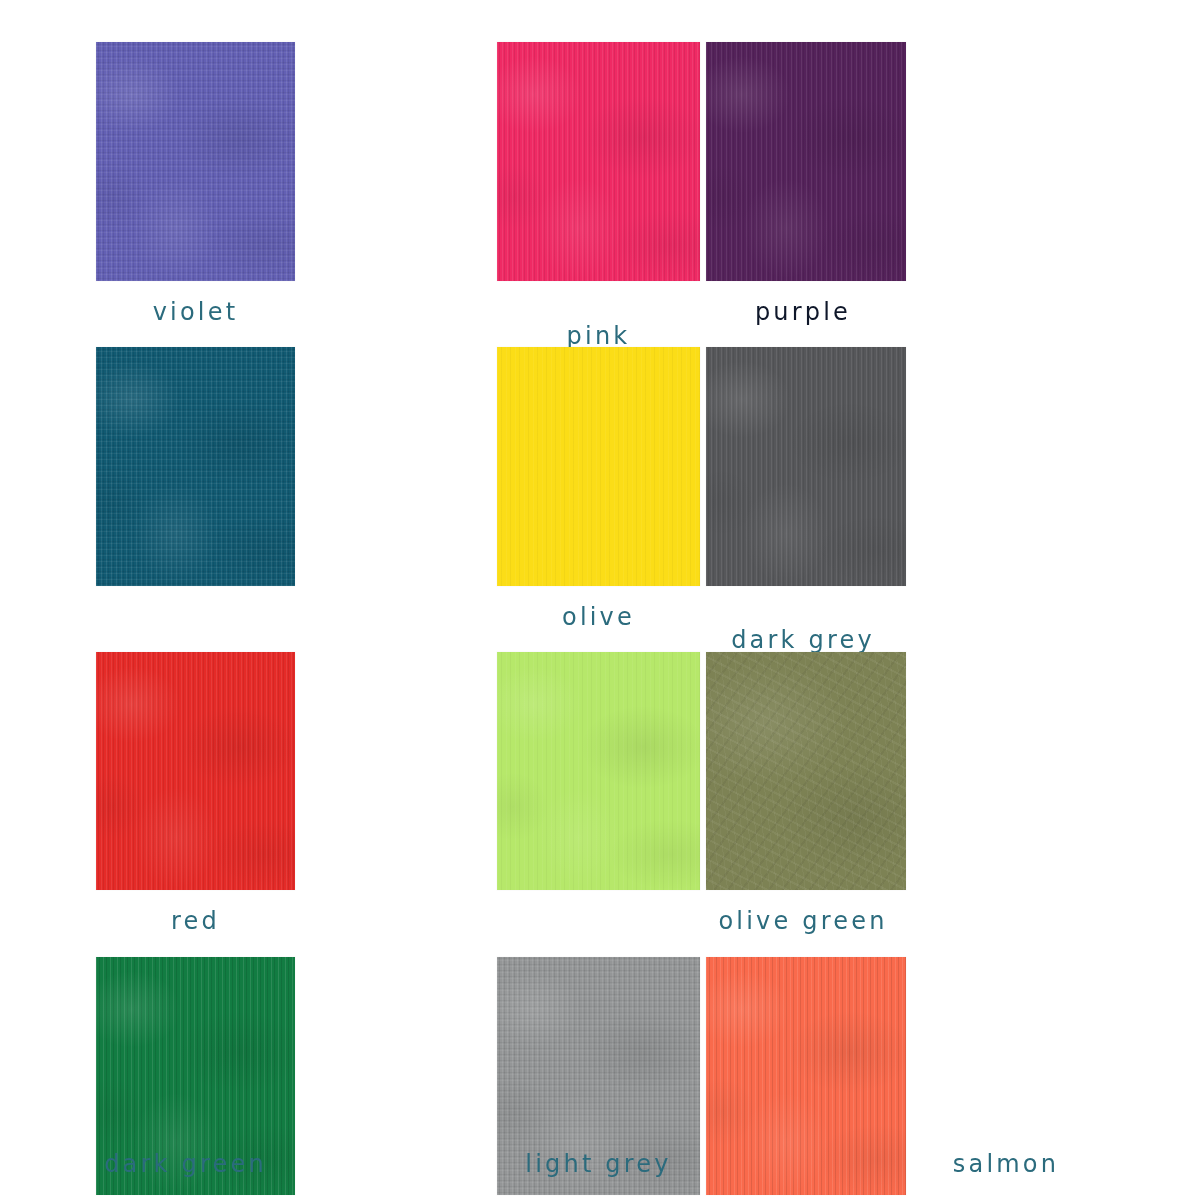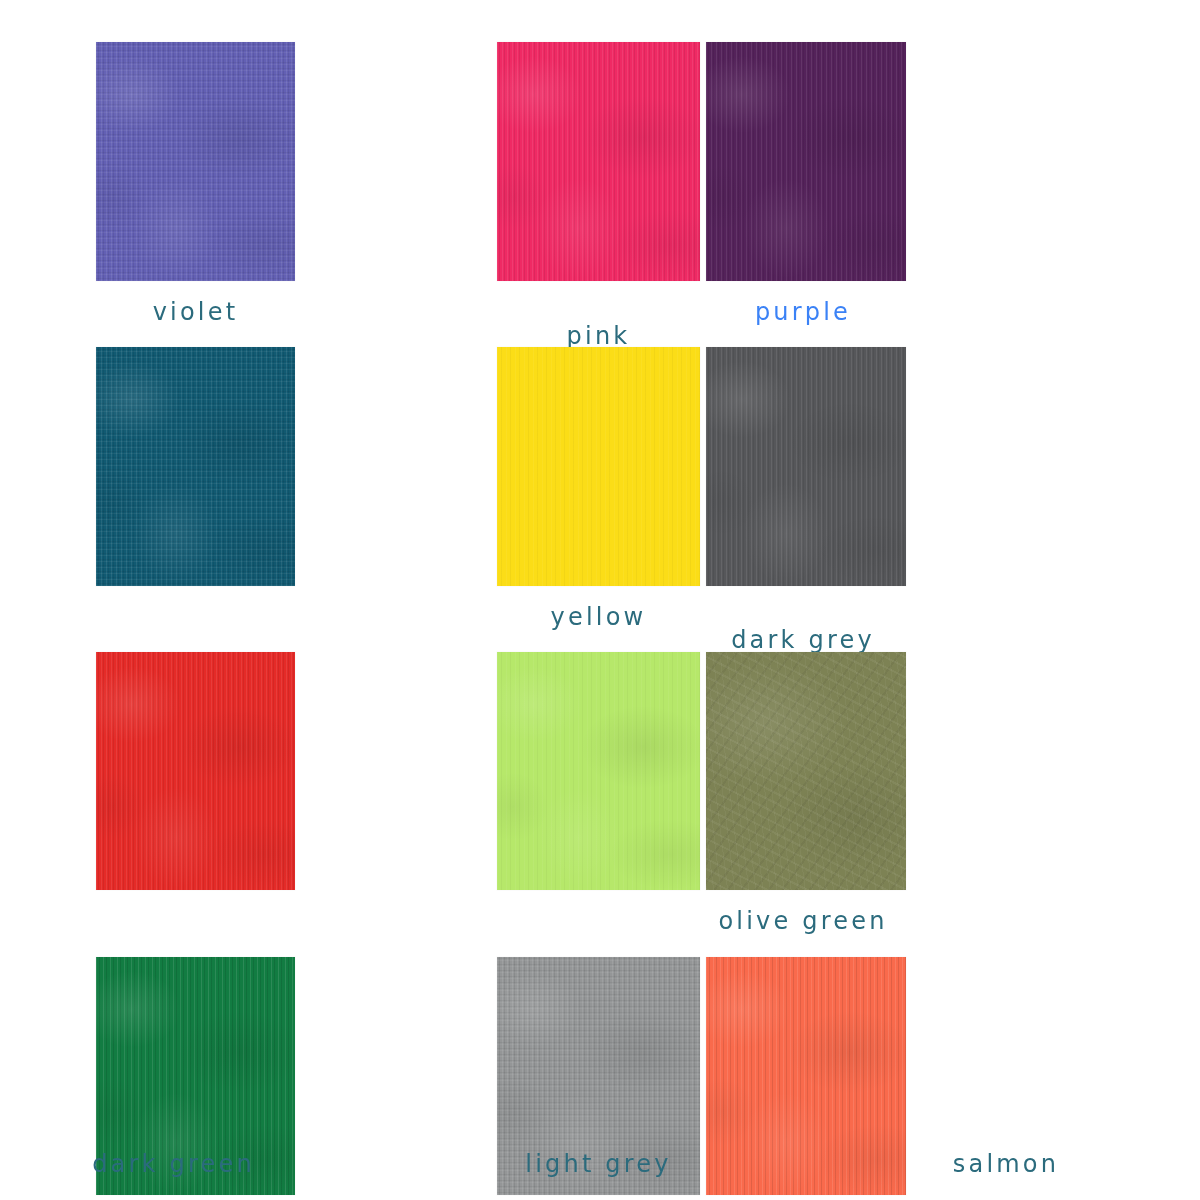--- a/index.html
+++ b/index.html
@@ -174,62 +174,65 @@
     <div class="spacer" style="grid-column:6/7; grid-row:2/3;"></div>
 
     <div class="label-row" style="grid-column:2/3; grid-row:3/4;">
       <span class="swatch-label" style="color: rgb(43, 107, 125);">violet</span>
     </div>
     <div class="spacer" style="grid-column:3/4; grid-row:3/4;"></div>
     <div class="label-row" style="grid-column:4/5; grid-row:3/4;margin-top:24px;">
       <span class="swatch-label" style="color: rgb(43, 107, 125);">pink</span>
     </div>
     <div class="label-row" style="grid-column:5/6; grid-row:3/4; margin-left:6px;">
-      <span class="swatch-label" style="color: #3b82f6;">purple</span>
+      <span class="swatch-label" style="color: #0f172a;">purple</span>
     </div>
     <div class="spacer" style="grid-column:6/7; grid-row:3/4;"></div>
 
     <div class="swatch-chip" style="grid-area: 4 / 2 / 5 / 3; background-color: rgb(17, 90, 114);">
       <div class="weave weave-v"></div>
       <div class="weave weave-h"></div>
       <div class="weave weave-blotch"></div>
     </div>
     <div class="spacer" style="grid-column:3/4; grid-row:4/5;"></div>
     <div class="swatch-chip" style="grid-area: 4 / 4 / 5 / 5; background-color: rgb(251, 221, 23);">
       <div class="weave weave-soft"></div>
     </div>
     <div class="swatch-chip" style="grid-area: 4 / 5 / 5 / 6; margin-left: 6px; background-color: rgb(86, 87, 90);">
       <div class="weave weave-v"></div>
       <div class="weave weave-blotch"></div>
     </div>
     <div class="spacer" style="grid-column:6/7; grid-row:4/5;"></div>
 
     <div class="spacer" style="grid-column:3/4; grid-row:5/6;"></div>
     <div class="label-row" style="grid-column:4/5; grid-row:5/6;">
-      <span class="swatch-label" style="color: rgb(43, 107, 125);">yellow</span>
+      <span class="swatch-label" style="color: rgb(43, 107, 125);">olive</span>
     </div>
     <div class="label-row" style="grid-column:5/6; grid-row:5/6; margin-left:6px;align-items:flex-end;">
       <span class="swatch-label" style="color: rgb(43, 107, 125);">dark grey</span>
     </div>
     <div class="spacer" style="grid-column:6/7; grid-row:5/6;"></div>
 
     <div class="swatch-chip" style="grid-area: 6 / 2 / 7 / 3; background-color: rgb(229, 43, 40);">
       <div class="weave weave-v"></div>
       <div class="weave weave-blotch"></div>
     </div>
     <div class="spacer" style="grid-column:3/4; grid-row:6/7;"></div>
     <div class="swatch-chip" style="grid-area: 6 / 4 / 7 / 5; background-color: rgb(182, 232, 106);">
       <div class="weave weave-soft"></div>
       <div class="weave weave-blotch"></div>
     </div>
     <div class="swatch-chip" style="grid-area: 6 / 5 / 7 / 6; margin-left: 6px; background-color: rgb(125, 130, 84);">
       <div class="weave weave-crinkle"></div>
     </div>
     <div class="spacer" style="grid-column:6/7; grid-row:6/7;"></div>
 
+    <div class="label-row" style="grid-column:2/3; grid-row:7/8;">
+      <span class="swatch-label" style="color: rgb(43, 107, 125);">red</span>
+    </div>
     <div class="spacer" style="grid-column:3/4; grid-row:7/8;"></div>
     <div class="label-row" style="grid-column:5/6; grid-row:7/8; margin-left:6px;">
       <span class="swatch-label" style="color: rgb(43, 107, 125);">olive green</span>
     </div>
     <div class="spacer" style="grid-column:6/7; grid-row:7/8;"></div>
 
     <div class="swatch-chip" style="grid-area: 8 / 2 / 9 / 3; background-color: rgb(18, 124, 66);">
       <div class="weave weave-rib"></div>
       <div class="weave weave-blotch"></div>
     </div>
@@ -240,21 +243,21 @@
       <div class="weave weave-blotch"></div>
     </div>
     <div class="swatch-chip" style="grid-area: 8 / 5 / 9 / 6; margin-left: 6px; background-color: rgb(249, 106, 76);">
       <div class="weave weave-rib"></div>
       <div class="weave weave-blotch"></div>
     </div>
     <div class="spacer" style="grid-column:6/7; grid-row:8/9;"></div>
 
   </div>
 
-  <div style="position:absolute; left:88px; top:1152px; width:171px; text-align:center;">
+  <div style="position:absolute; left:100px; top:1152px; width:171px; text-align:center;">
     <span class="swatch-label" style="color: rgb(43, 107, 125);">dark green</span>
   </div>
   <div style="position:absolute; left:497px; top:1152px; width:203px; text-align:center;">
     <span class="swatch-label" style="color: rgb(43, 107, 125);">light grey</span>
   </div>
   <div style="position:absolute; left:906px; top:1152px; width:200px; text-align:center;">
     <span class="swatch-label" style="color: rgb(43, 107, 125);">salmon</span>
   </div>
 </div>
 

